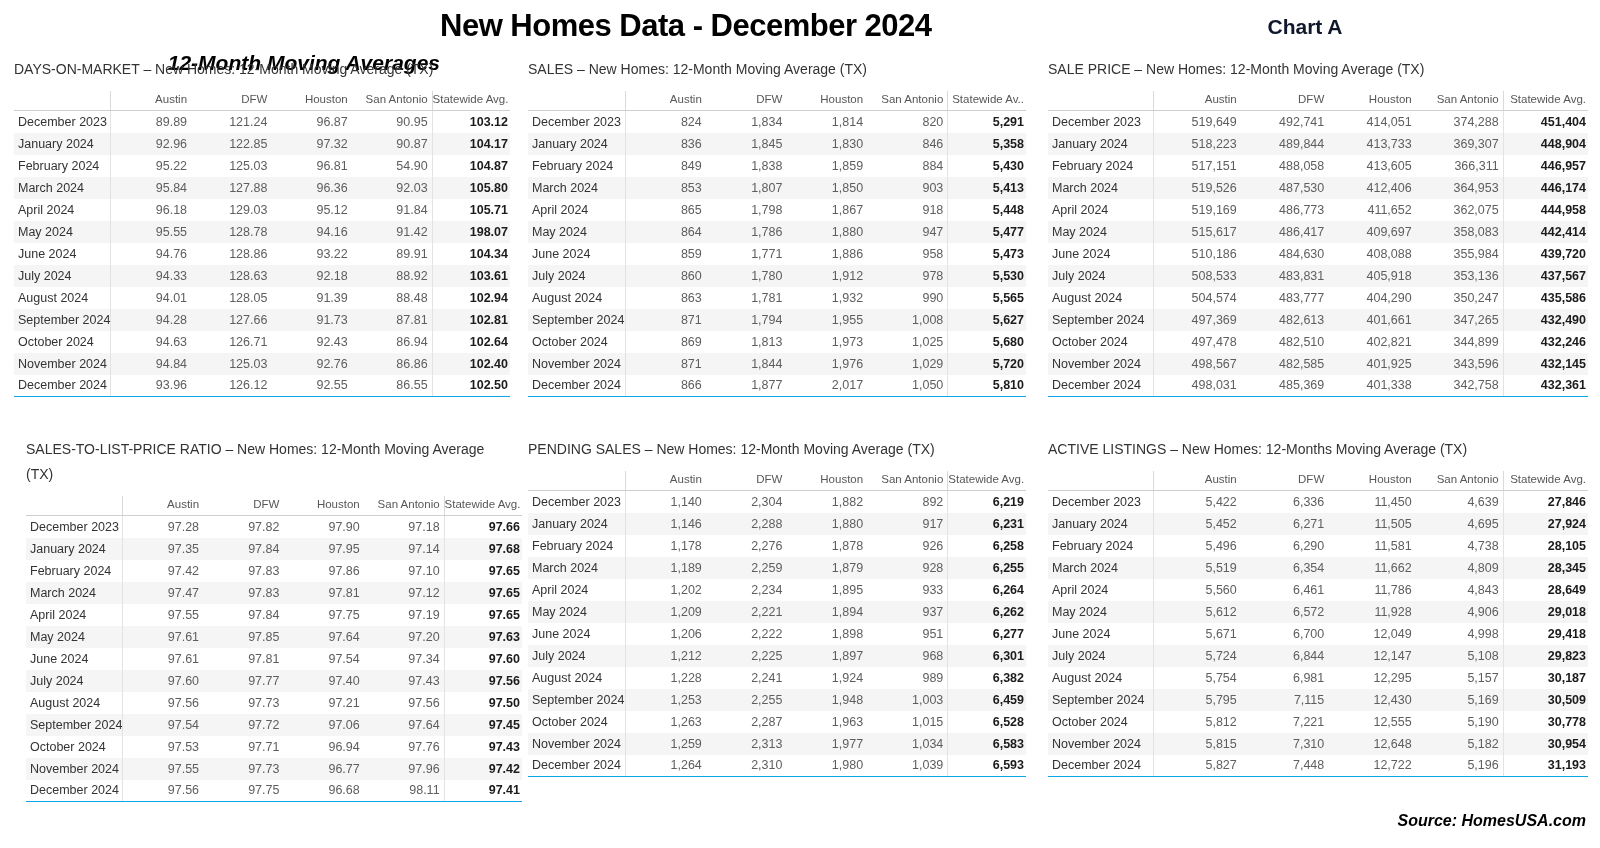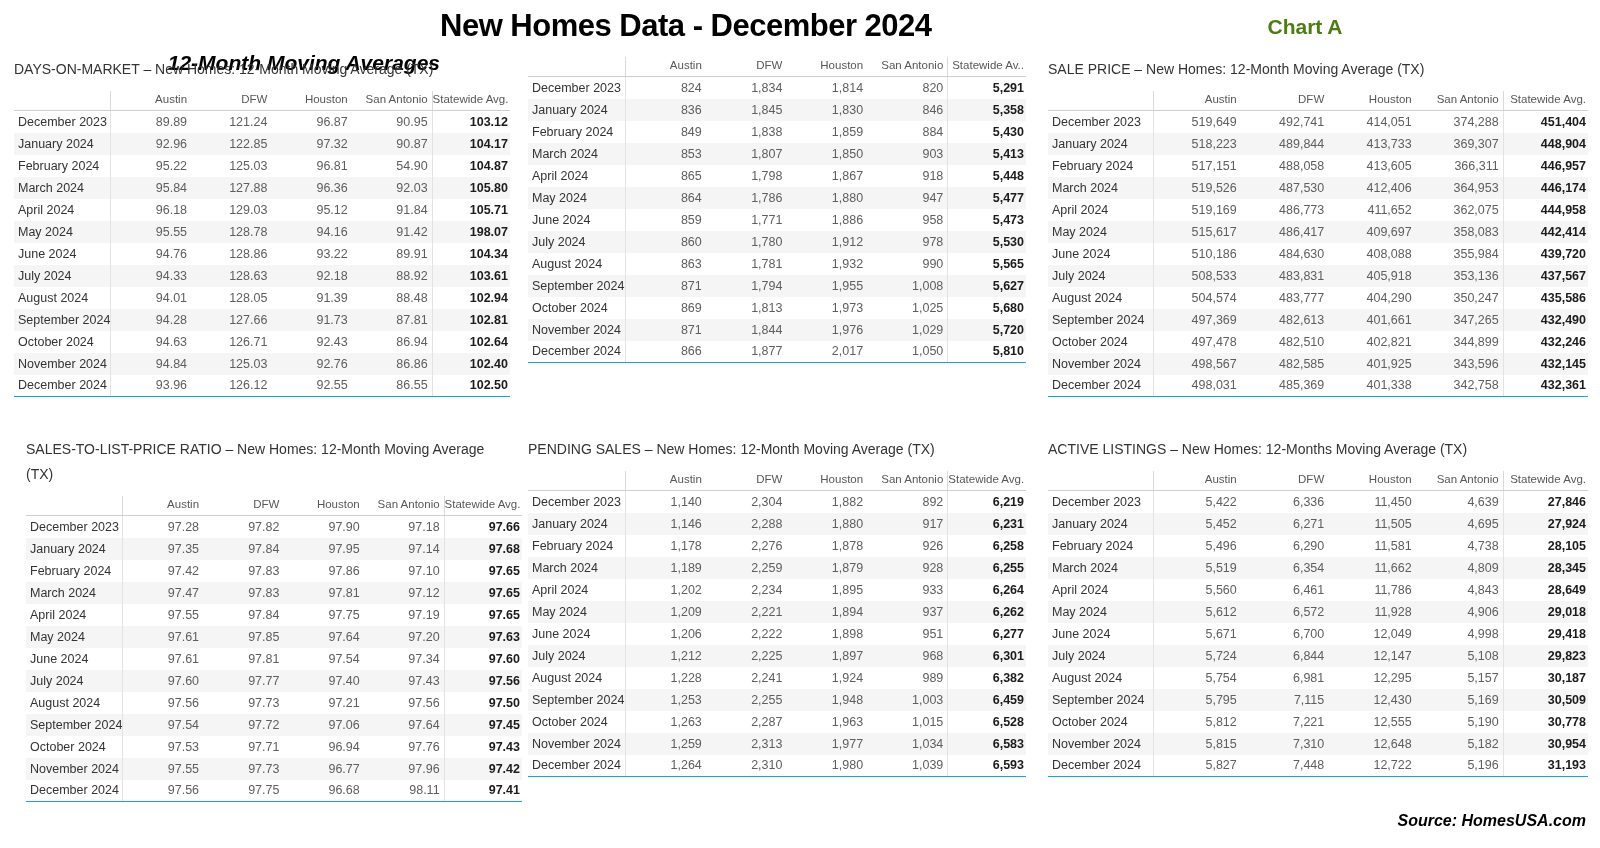--- a/index.html
+++ b/index.html
@@ -5,21 +5,21 @@
   * { margin:0; padding:0; box-sizing:border-box; }
   html,body { width:1600px; height:848px; background:#ffffff;
               font-family:"Liberation Sans", sans-serif; overflow:hidden; }
 
   
   .hdr-left  { position:absolute; left:40px;  top:16px; width:400px; text-align:right;
                font-size:21px; font-weight:bold; font-style:italic; color:#000;margin-top:35px; }
   .hdr-main  { position:absolute; left:440px; top:8px;  width:660px; text-align:left;
                font-size:31px; font-weight:bold; color:#000; letter-spacing:-0.5px; }
   .hdr-right { position:absolute; left:1190px; top:15px; width:230px; text-align:center;
-               font-size:21px; font-weight:bold; color:#4d7c0f; }
+               font-size:21px; font-weight:bold; color:#0f172a; }
 
   
   .table-section { position:absolute; }
   .pos-1 { left:14px;   top:57px;  width:496px; }
   .pos-2 { left:528px;  top:57px;  width:498px; }
   .pos-3 { left:1048px; top:57px;  width:540px; }
   .pos-4 { left:14px;   top:437px; width:496px;margin-left:12px; }
   .pos-5 { left:528px;  top:437px; width:498px; }
   .pos-6 { left:1048px; top:437px; width:540px; }
 
@@ -185,20 +185,21 @@
           <td>126.12</td>
           <td>92.55</td>
           <td>86.55</td>
           <td class="statewide">102.50</td>
         </tr>
       </tbody>
     </table>
 </div>
 
 <div class="table-section pos-2">
+  <div class="tbl-title">SALES – New Homes:  12-Month Moving Average (TX)</div>
   <table>
       <colgroup>
         <col class="c-label">
         <col class="c-data">
         <col class="c-data">
         <col class="c-data">
         <col class="c-data">
         <col class="c-state">
       </colgroup>
       <thead>

